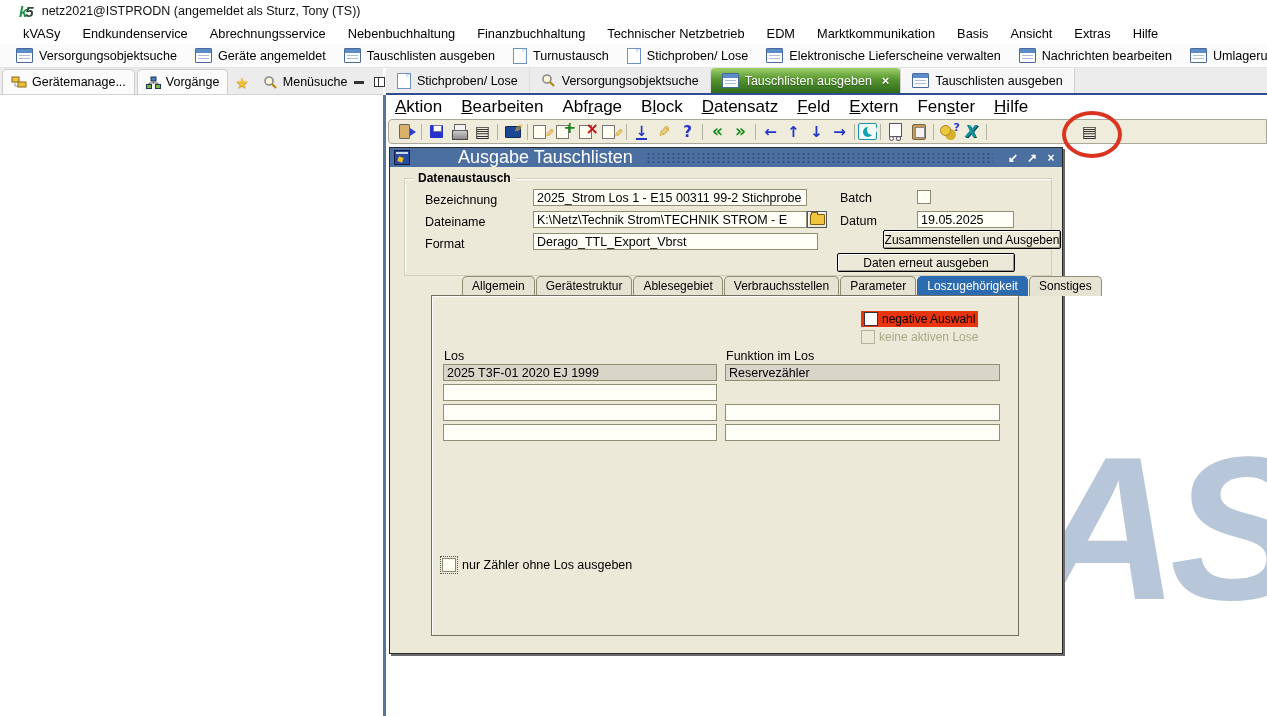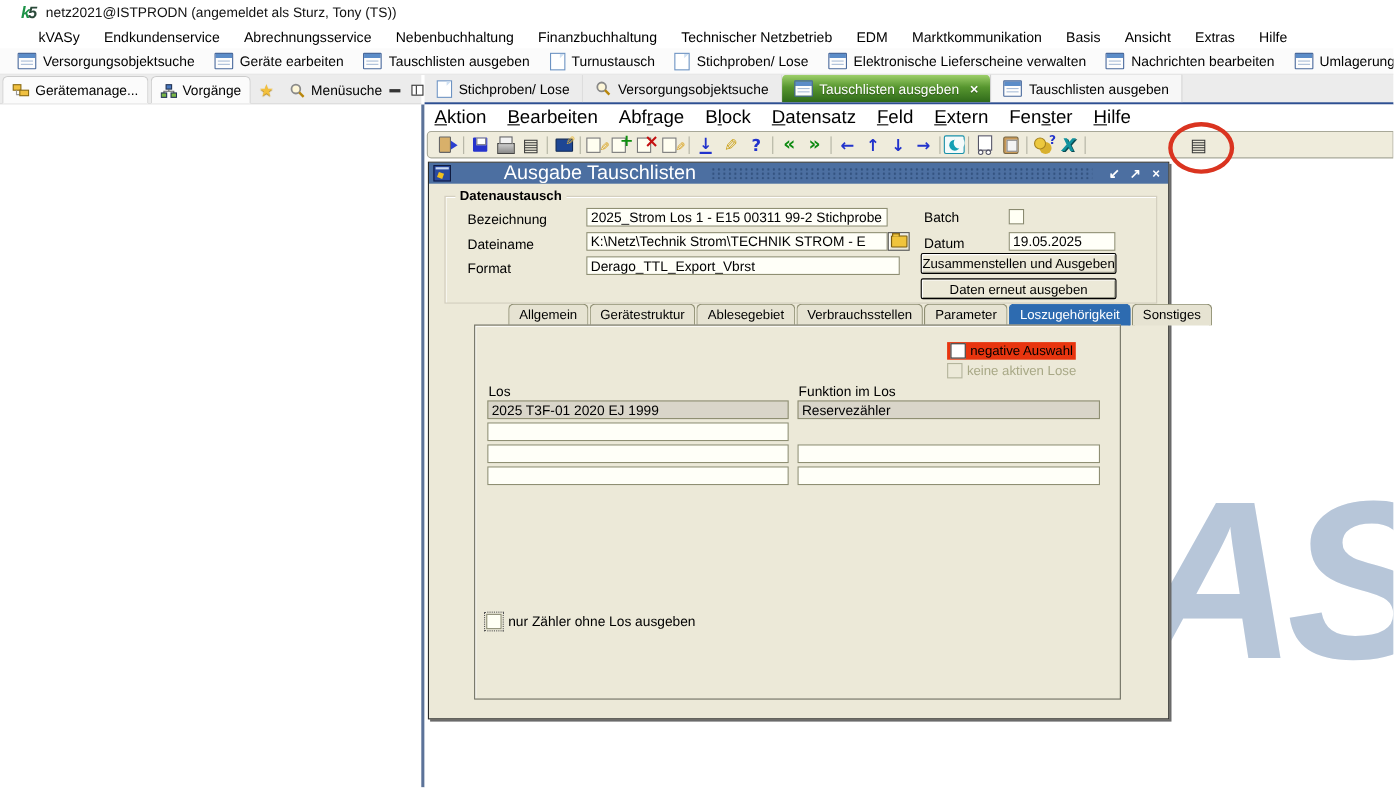--- a/index.html
+++ b/index.html
@@ -5,21 +5,21 @@
   html,body{margin:0;padding:0;background:#fff;}
   #screen{position:relative;width:1267px;height:716px;overflow:hidden;background:#fff;
           font-family:"Liberation Sans",sans-serif;color:#000;-webkit-font-smoothing:antialiased;}
   
   #titlebar{position:absolute;left:0;top:0;width:100%;height:22px;background:#fff;display:flex;align-items:center;}
   .logo{margin-left:19px;font-weight:bold;font-size:15px;line-height:1;}
   .logo .k{color:#1d9348;font-style:italic;}
   .logo .five{color:#2b4a3a;font-style:italic;margin-left:-2px;}
   #win-title{margin-left:8px;font-size:12.5px;color:#111;}
   
-  #menubar{position:absolute;left:0;top:22px;width:100%;height:22px;background:#fff;display:flex;align-items:center;padding-left:24px;box-sizing:border-box;}
+  #menubar{position:absolute;left:0;top:22px;width:100%;height:22px;background:#fff;display:flex;align-items:center;padding-left:12px;box-sizing:border-box;}
   .mi{padding:0 11px;font-size:12.8px;white-space:nowrap;cursor:default;}
   
   #shortcutbar{position:absolute;left:0;top:44px;width:100%;height:24px;background:#fbfbfb;border-bottom:1px solid #e3e3e3;display:flex;align-items:center;box-sizing:border-box;overflow:hidden;}
   .grip{width:4px;height:16px;margin:0 4px 0 3px;background-image:radial-gradient(#b5b5b5 1px,transparent 1.3px);background-size:3px 4px;}
   .sbi{display:flex;align-items:center;gap:6px;padding:0 9px;font-size:12.6px;white-space:nowrap;cursor:default;}
   
   .ic-form{width:15px;height:13px;border:1px solid #49699c;background:linear-gradient(#5b8cc8 0 4px,#fdfdfd 4px);position:relative;border-radius:1px;flex:none;}
   .ic-form::after{content:"";position:absolute;left:2px;right:2px;top:6px;height:1px;background:#a9bdd8;box-shadow:0 3px 0 #a9bdd8;}
   .ic-page{width:12px;height:14px;border:1px solid #6d93c2;background:#fff;position:relative;flex:none;}
   .ic-page::after{content:"";position:absolute;top:0;right:0;border-left:4px solid #cfe0f2;border-bottom:4px solid transparent;}
@@ -147,21 +147,21 @@
   </div>
 
   <div id="shortcutbar">
     <span class="grip"></span>
     <span class="sbi">
         <span class="ic-form"></span>
         <span>Versorgungsobjektsuche</span>
       </span>
     <span class="sbi">
         <span class="ic-form"></span>
-        <span>Geräte earbeiten</span>
+        <span>Geräte angemeldet</span>
       </span>
     <span class="sbi">
         <span class="ic-form"></span>
         <span>Tauschlisten ausgeben</span>
       </span>
     <span class="sbi">
         <span class="ic-page"></span>
         <span>Turnustausch</span>
       </span>
     <span class="sbi">
@@ -322,21 +322,21 @@
 
         <span class="dlabel" style="left:35px;top:70px;">Format</span>
         <input class="ffield" style="left: 143px; top: 66px; width: 285px;" value="Derago_TTL_Export_Vbrst">
 
         <span class="dlabel" style="left:450px;top:24px;">Batch</span>
         <span class="cb" style="position:absolute;left:527px;top:23px;"></span>
 
         <span class="dlabel" style="left:450px;top:47px;">Datum</span>
         <input class="ffield" style="left: 527px; top: 44px; width: 97px;" value="19.05.2025">
 
-        <button class="dbtn" style="top:63px;">Zusammenstellen und Ausgeben</button>
+        <button class="dbtn" style="top:63px;margin-left:46px;">Zusammenstellen und Ausgeben</button>
         <button class="dbtn" style="top:86px;">Daten erneut ausgeben</button>
 
         <div class="dtabs">
           <span class="dtab">Allgemein</span>
           <span class="dtab">Gerätestruktur</span>
           <span class="dtab">Ablesegebiet</span>
           <span class="dtab">Verbrauchsstellen</span>
           <span class="dtab">Parameter</span>
           <span class="dtab active">Loszugehörigkeit</span>
           <span class="dtab">Sonstiges</span>

